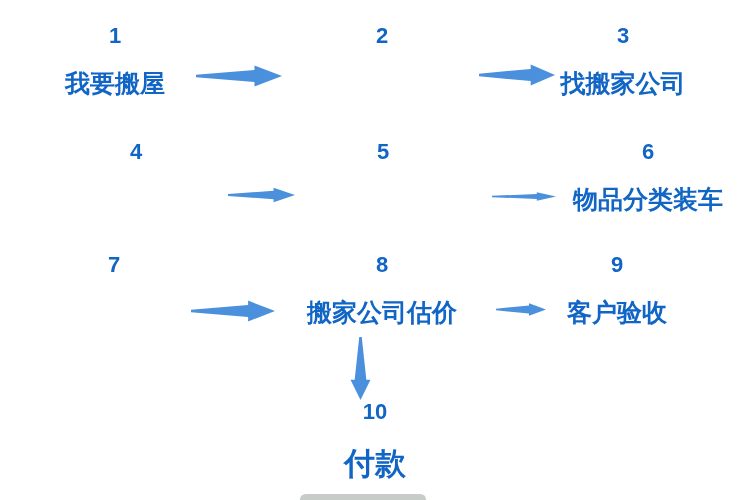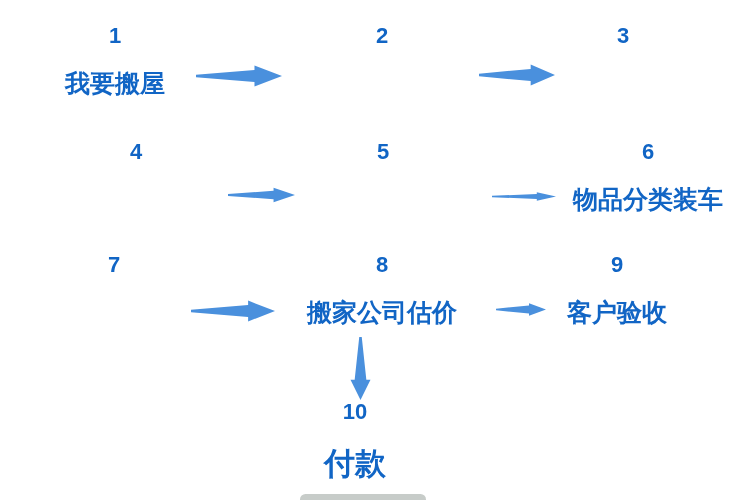--- a/index.html
+++ b/index.html
@@ -37,21 +37,21 @@
   
   .s1  { left: 39px;  top: 22px;  width: 152px; }
   .s2  { left: 306px; top: 22px;  width: 152px; }
   .s3  { left: 547px; top: 22px;  width: 152px; }
   .s4  { left: 60px;  top: 138px; width: 152px; }
   .s5  { left: 307px; top: 138px; width: 152px; }
   .s6  { left: 558px; top: 138px; width: 180px; }
   .s7  { left: 38px;  top: 251px; width: 152px; }
   .s8  { left: 306px; top: 251px; width: 152px; }
   .s9  { left: 541px; top: 251px; width: 152px; }
-  .s10 { left: 280px; top: 398px; width: 150px; }
+  .s10 { left: 300px; top: 398px; width: 150px; }
   .s10 .label { font-size: 31px; line-height: 36px; }
 
   .arrow { position: absolute; }
   .arrow svg { display: block; width: 100%; height: 100%; }
   .arrow polygon { fill: var(--arrow); }
   .a12  { left: 196px; top: 63px;  width: 86px; height: 26px; }
   .a23  { left: 479px; top: 62px;  width: 76px; height: 26px; }
   .a45  { left: 228px; top: 186px; width: 67px; height: 18px; }
   .a56  { left: 492px; top: 190px; width: 64px; height: 13px; }
   .a78  { left: 191px; top: 298px; width: 84px; height: 26px; }
@@ -85,20 +85,21 @@
   <div class="step s2">
     <div class="num">2</div>
   </div>
   <div class="arrow a23">
     <svg viewBox="0 0 100 30" preserveAspectRatio="none" aria-hidden="true">
       <polygon points="0,13.5 68,8 68,3 100,15 68,27 68,22 0,16.5"></polygon>
     </svg>
   </div>
   <div class="step s3">
     <div class="num">3</div>
+    <div class="label">找搬家公司</div>
   </div>
 
   <div class="step s4">
     <div class="num">4</div>
   </div>
   <div class="arrow a45">
     <svg viewBox="0 0 100 30" preserveAspectRatio="none" aria-hidden="true">
       <polygon points="0,13.5 68,8 68,3 100,15 68,27 68,22 0,16.5"></polygon>
     </svg>
   </div>

